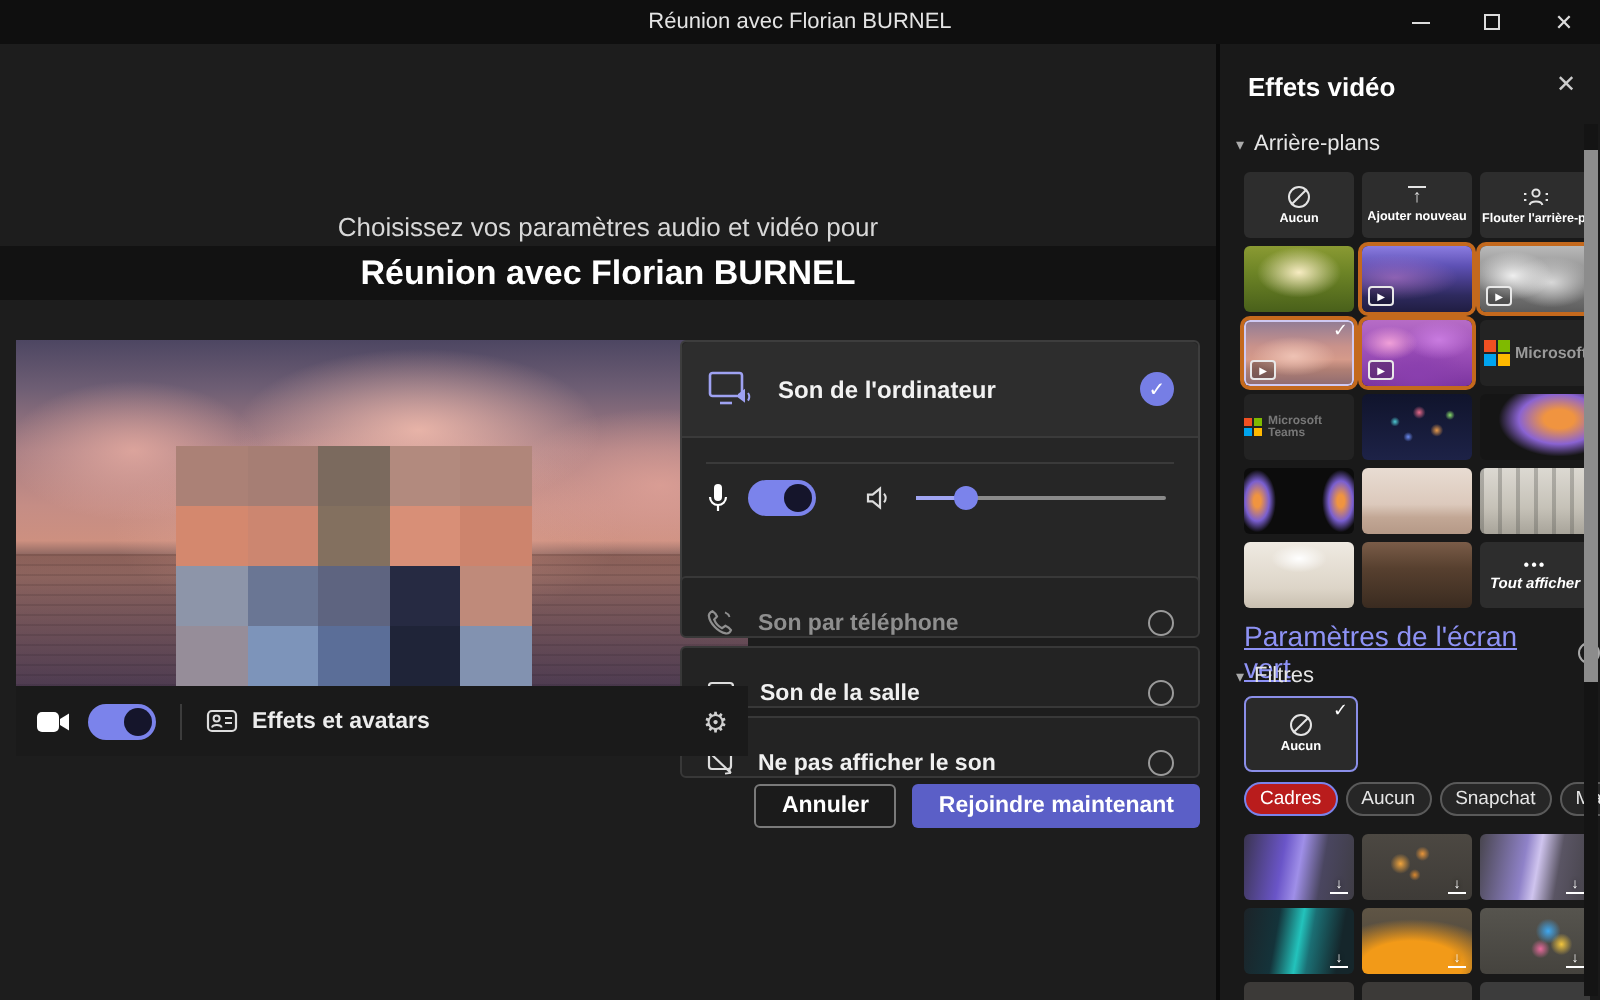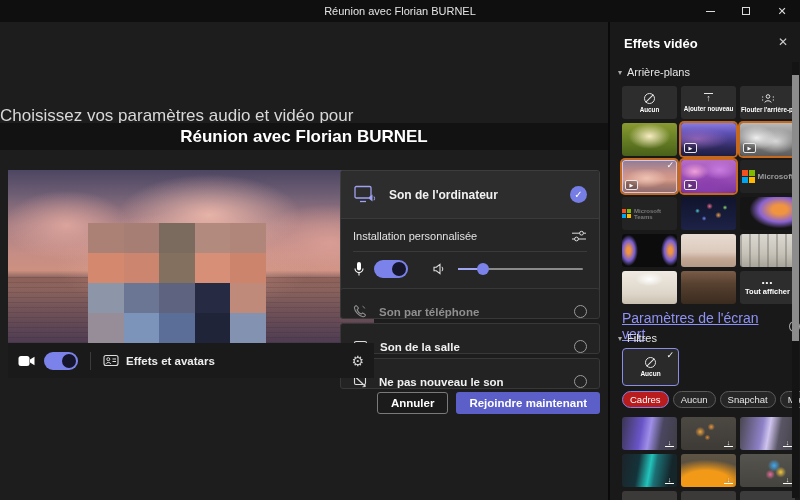--- a/index.html
+++ b/index.html
@@ -9,21 +9,21 @@
   
   .titlebar { position:absolute; top:0; left:0; width:800px; height:22px; background:#0f0f0f; }
   .titlebar-title { position:absolute; left:0; right:0; top:0; height:22px; line-height:22px; text-align:center; font-size:11px; color:#e4e4e4; }
   .win-controls { position:absolute; right:0; top:0; height:22px; display:flex; }
   .win-btn { width:36px; height:22px; display:flex; align-items:center; justify-content:center; color:#dcdcdc; font-size:11px; }
   .glyph-min { width:9px; border-top:1px solid #dcdcdc; }
   .glyph-max { width:8px; height:8px; border:1px solid #dcdcdc; }
 
   
   .main { position:absolute; top:22px; left:0; width:608px; height:478px; background:#1d1d1d; }
-  .subtitle { position:absolute; top:84px; left:0; width:100%; font-size:17px; color:#d8d8d8; }
+  .subtitle { position:absolute; top:84px; left:0; width:100%; text-align:center; font-size:13px; color:#d8d8d8; }
   .title-band { position:absolute; top:101px; left:0; width:100%; height:27px; background:#121212; display:flex; align-items:center; justify-content:center; }
   .meeting-title { font-size:17px; font-weight:bold; color:#fff; }
 
   
   .preview { position:absolute; left:8px; top:148px; width:366px; height:208px; background:#fca5a5; }
   .preview-video { position:absolute; left:0; right:0; top:0; bottom:35px; overflow:hidden;
     background:
       radial-gradient(90px 50px at 16% 32%, rgba(228,170,160,.85), rgba(228,170,160,0) 70%),
       radial-gradient(130px 58px at 55% 26%, rgba(240,186,172,.9), rgba(240,186,172,0) 70%),
       radial-gradient(110px 55px at 88% 42%, rgba(224,162,152,.8), rgba(224,162,152,0) 70%),
@@ -110,21 +110,21 @@
   .t-flowers { background: radial-gradient(20px 12px at 25% 35%, #f0a0d8, transparent 70%), radial-gradient(24px 14px at 70% 30%, #c97be0, transparent 70%), radial-gradient(30px 20px at 50% 80%, #8a3fae, transparent 80%), linear-gradient(180deg,#b66cc6 0%,#9c4fb8 50%,#7c35a0 100%); }
   .t-spheres { background: radial-gradient(3px 3px at 30% 42%, #4ecbd4, transparent 80%), radial-gradient(4px 4px at 52% 28%, #e86a8a, transparent 80%), radial-gradient(4px 4px at 68% 55%, #e89a4a, transparent 80%), radial-gradient(3px 3px at 42% 65%, #6a8af0, transparent 80%), radial-gradient(3px 3px at 80% 32%, #8adf6a, transparent 80%), linear-gradient(180deg,#10142c,#1d2247); }
   .t-ribbon { background: radial-gradient(42px 26px at 72% 38%, #f09440 18%, #8a63d2 48%, transparent 72%), #151515; }
   .t-ribbons-dark { background: radial-gradient(12px 20px at 12% 50%, #f09440 15%, #7a5fd0 50%, transparent 78%), radial-gradient(12px 20px at 88% 50%, #f09440 15%, #7a5fd0 50%, transparent 78%), #0c0c0c; }
   .t-beige { background: linear-gradient(180deg,#e8dcd2 0%,#dcc9bc 55%,#c2a795 75%,#b59987 100%); }
   .t-office { background: repeating-linear-gradient(90deg, rgba(90,90,85,.35) 0 2px, transparent 2px 9px), linear-gradient(180deg,#dcd9d2 0%,#c6c2b8 60%,#a8a49a 100%); }
   .t-white { background: radial-gradient(20px 10px at 50% 25%, #ffffff, transparent 70%), linear-gradient(180deg,#efeae2 0%,#ddd5c8 70%,#c8bfb0 100%); }
   .t-dark { background: linear-gradient(180deg,#7a5c48 0%,#57402f 40%,#3a2b20 100%); }
   .t-showall { background:#2d2d2d; display:flex; flex-direction:column; align-items:center; justify-content:center; gap:1px; }
   .dots { font-size:8px; letter-spacing:1px; color:#fff; line-height:6px; }
-  .showall-label { font-size:7.5px; font-weight:bold; color:#fff; }
+  .showall-label { font-size:7.5px; font-weight:bold; color:#fff;font-style:italic; }
 
   .green-screen { position:absolute; top:288px; left:12px; display:flex; align-items:center; gap:8px; }
   .gs-label { font-size:14px; color:#8e92f5;text-decoration:underline; }
   .info-circle { width:11px; height:11px; border:1px solid #a8a8a8; border-radius:50%; color:#a8a8a8; font-size:7px; display:flex; align-items:center; justify-content:center; font-style:italic; }
 
   .filter-none { position:absolute; top:326px; left:12px; width:57px; height:38px; background:#2a2a2a; border:1.5px solid #8a8ee8; border-radius:4px; display:flex; flex-direction:column; align-items:center; justify-content:center; gap:2px; }
   .fn-check { position:absolute; right:4px; top:1px; font-size:9px; color:#fff; }
   .fn-label { font-size:6.5px; font-weight:bold; color:#fff; }
 
   .pills { position:absolute; top:369px; left:12px; display:flex; gap:4px; }
@@ -231,31 +231,20 @@
                 <path d="M16 13l3.5-2.6v7l-3.5-2.6z" fill="#9fa2f2"></path>
                 <path d="M21 12.5a3.4 3.4 0 0 1 0 3.8" stroke="#9fa2f2" fill="none" stroke-width="1"></path>
               </svg>
           </span>
           <span class="audio-opt-label">Son de l'ordinateur</span>
           <span class="check-circle">
               <span>✓</span>
             </span>
         </div>
         <div class="card1-custom">
-          <div class="custom-row1">
-            <span class="custom-label">Installation personnalisée</span>
-            <span class="mixer">
-              <svg width="16" height="14" viewBox="0 0 16 14">
-                  <path d="M1 4.2h14" stroke="#dddddd" stroke-width="1"></path>
-                  <circle cx="10.5" cy="4.2" r="1.9" fill="#262626" stroke="#dddddd" stroke-width="1"></circle>
-                  <path d="M1 10h14" stroke="#dddddd" stroke-width="1"></path>
-                  <circle cx="5.5" cy="10" r="1.9" fill="#262626" stroke="#dddddd" stroke-width="1"></circle>
-                </svg>
-            </span>
-          </div>
           <div class="custom-divider"></div>
           <div class="custom-row2">
             <span>
               <svg width="12" height="16" viewBox="0 0 12 16">
                   <rect x="4" y="1" width="4" height="8.5" rx="2" fill="#ffffff"></rect>
                   <path d="M2 7.5a4 4 0 0 0 8 0" stroke="#ffffff" fill="none" stroke-width="1.1"></path>
                   <path d="M6 11.5v3" stroke="#ffffff" stroke-width="1.1"></path>
                 </svg>
             </span>
             <div class="toggle">
@@ -298,21 +287,21 @@
       </div>
 
       <div class="radio-card rc4">
         <span>
           <svg width="14" height="13" viewBox="0 0 14 13">
               <rect x="1.5" y="1.5" width="11" height="8" rx="1.5" stroke="#dddddd" fill="none" stroke-width="1.1"></rect>
               <path d="M2 1.5l10.5 10" stroke="#dddddd" stroke-width="1.1"></path>
               <path d="M9.5 11.8l2.5-.3-.3-2.5" stroke="#dddddd" fill="none" stroke-width="0.9"></path>
             </svg>
         </span>
-        <span class="lbl">Ne pas nouveau le son</span>
+        <span class="lbl">Ne pas afficher le son</span>
         <span class="radio"></span>
       </div>
     </div>
 
     <div class="footer-buttons">
       <div class="btn btn-cancel">Annuler</div>
       <div class="btn btn-join">Rejoindre maintenant</div>
     </div>
   </div>
 

